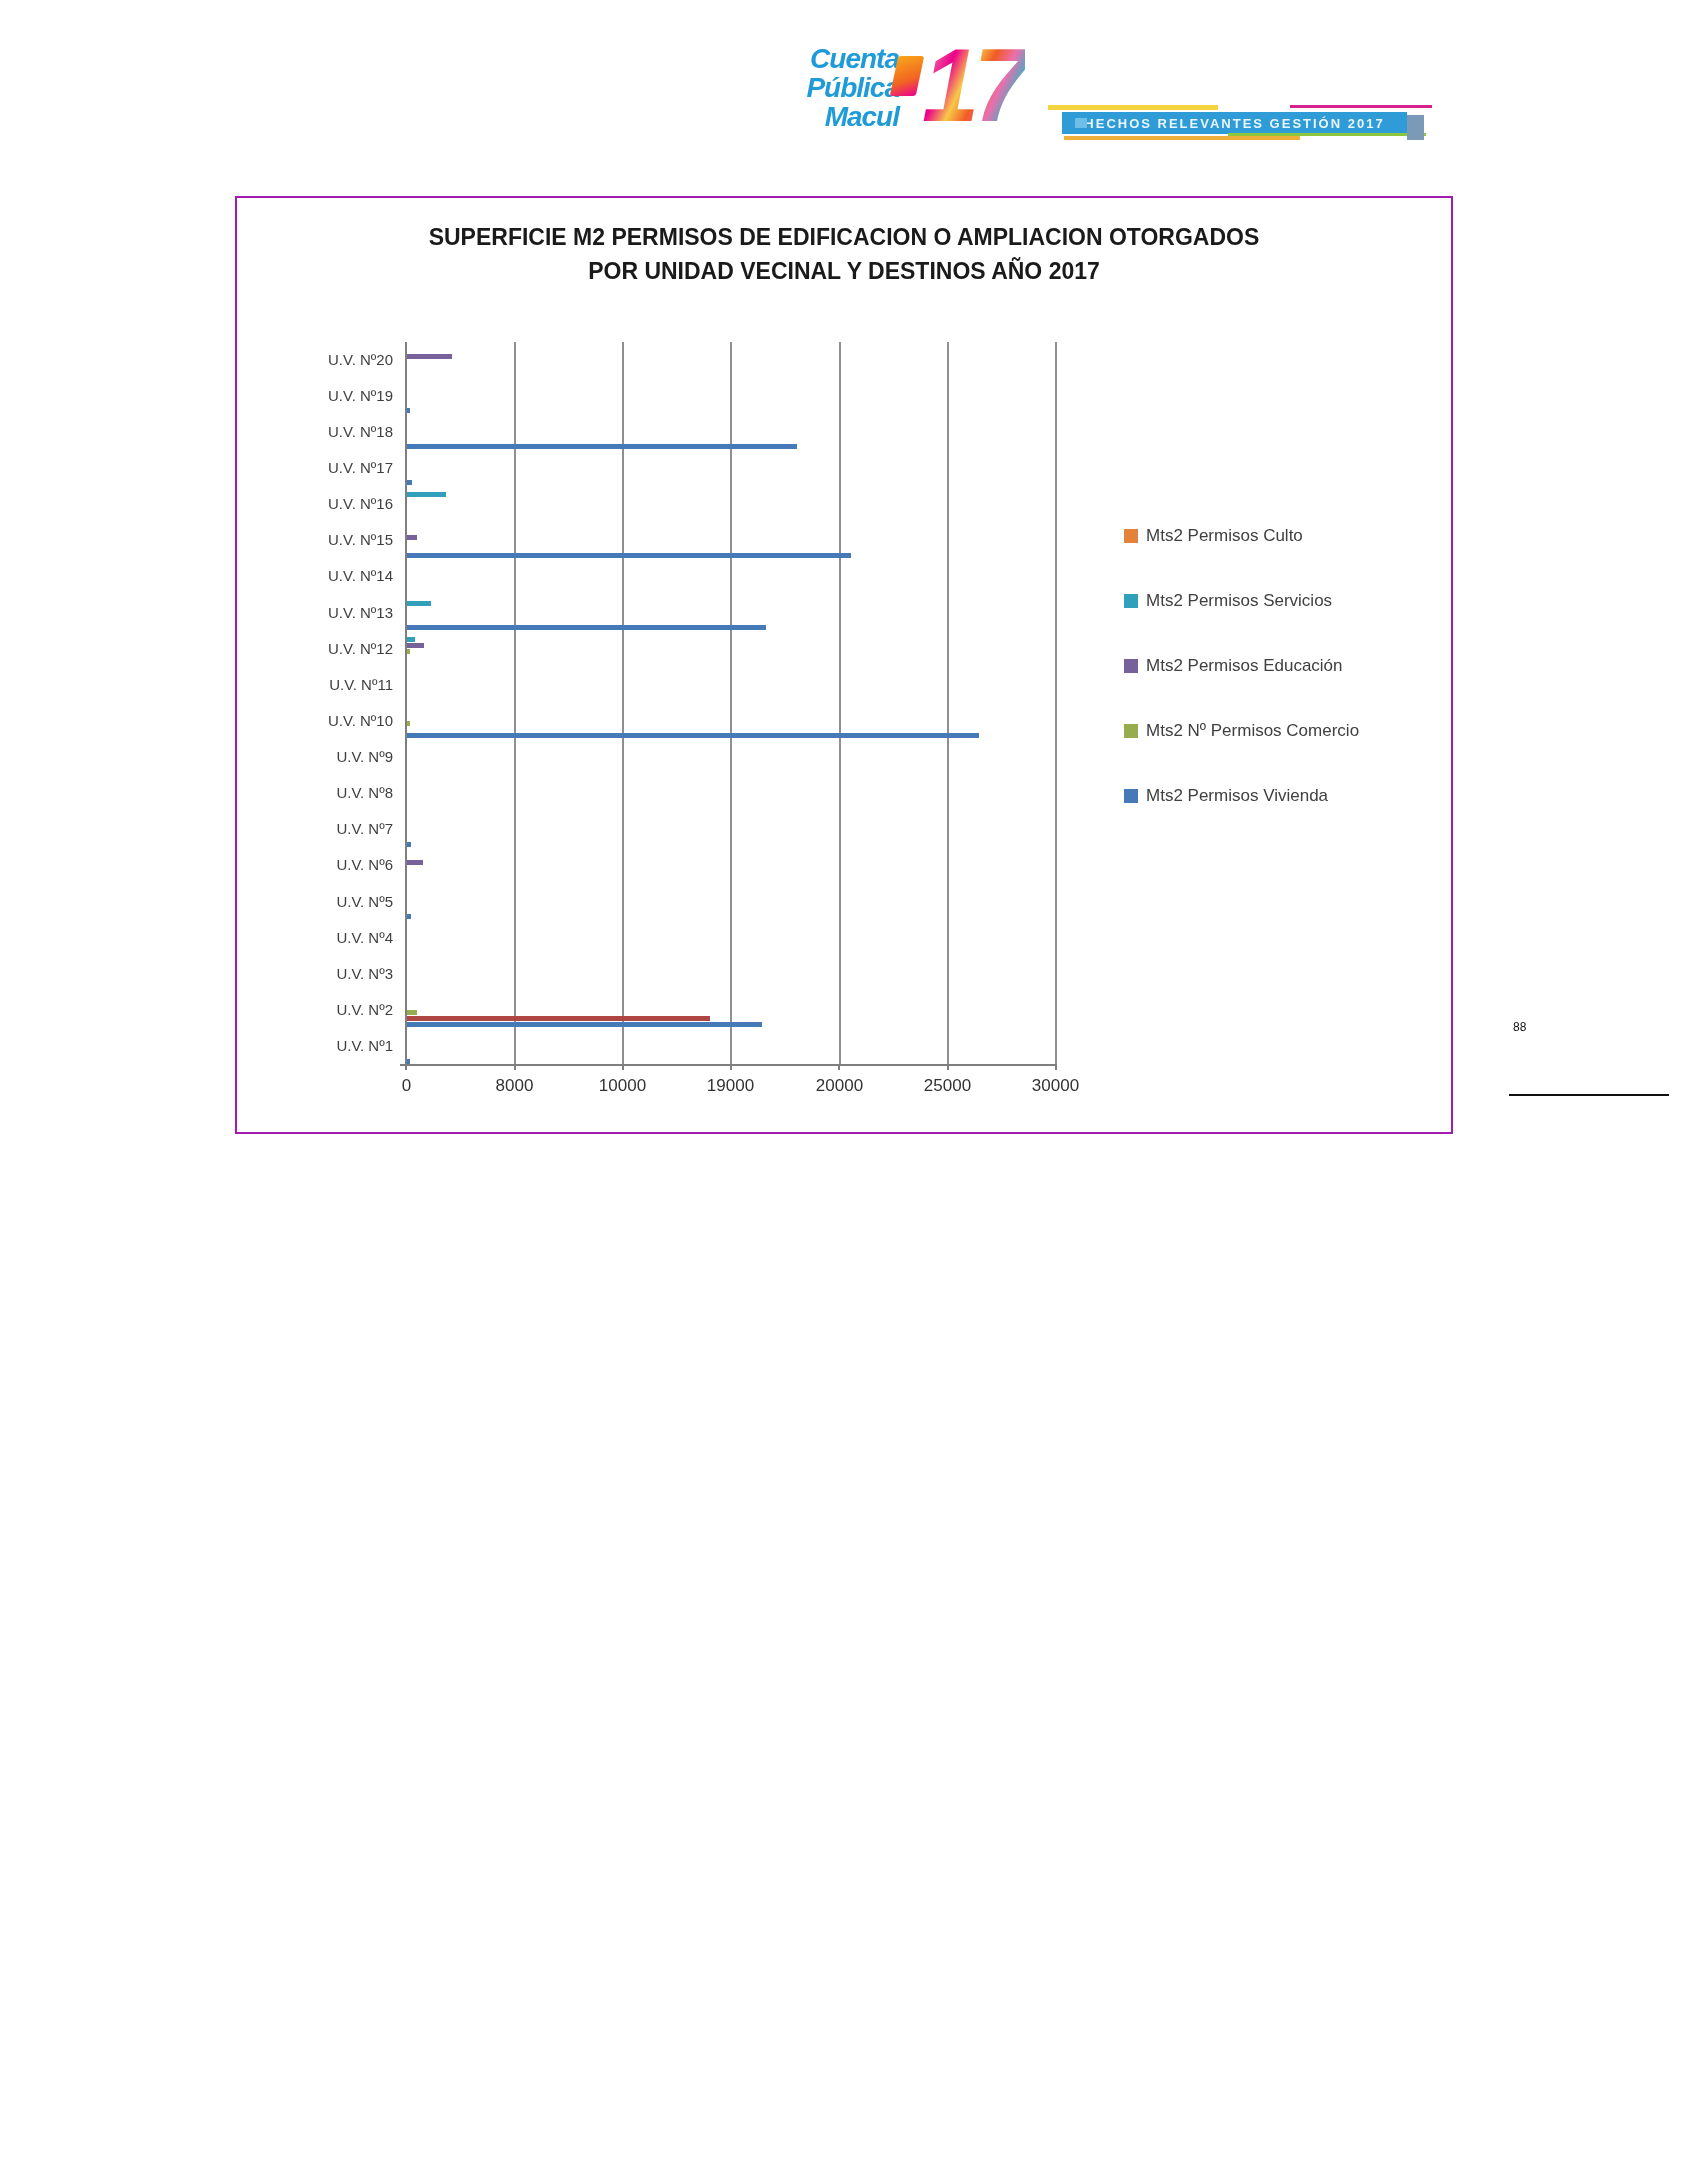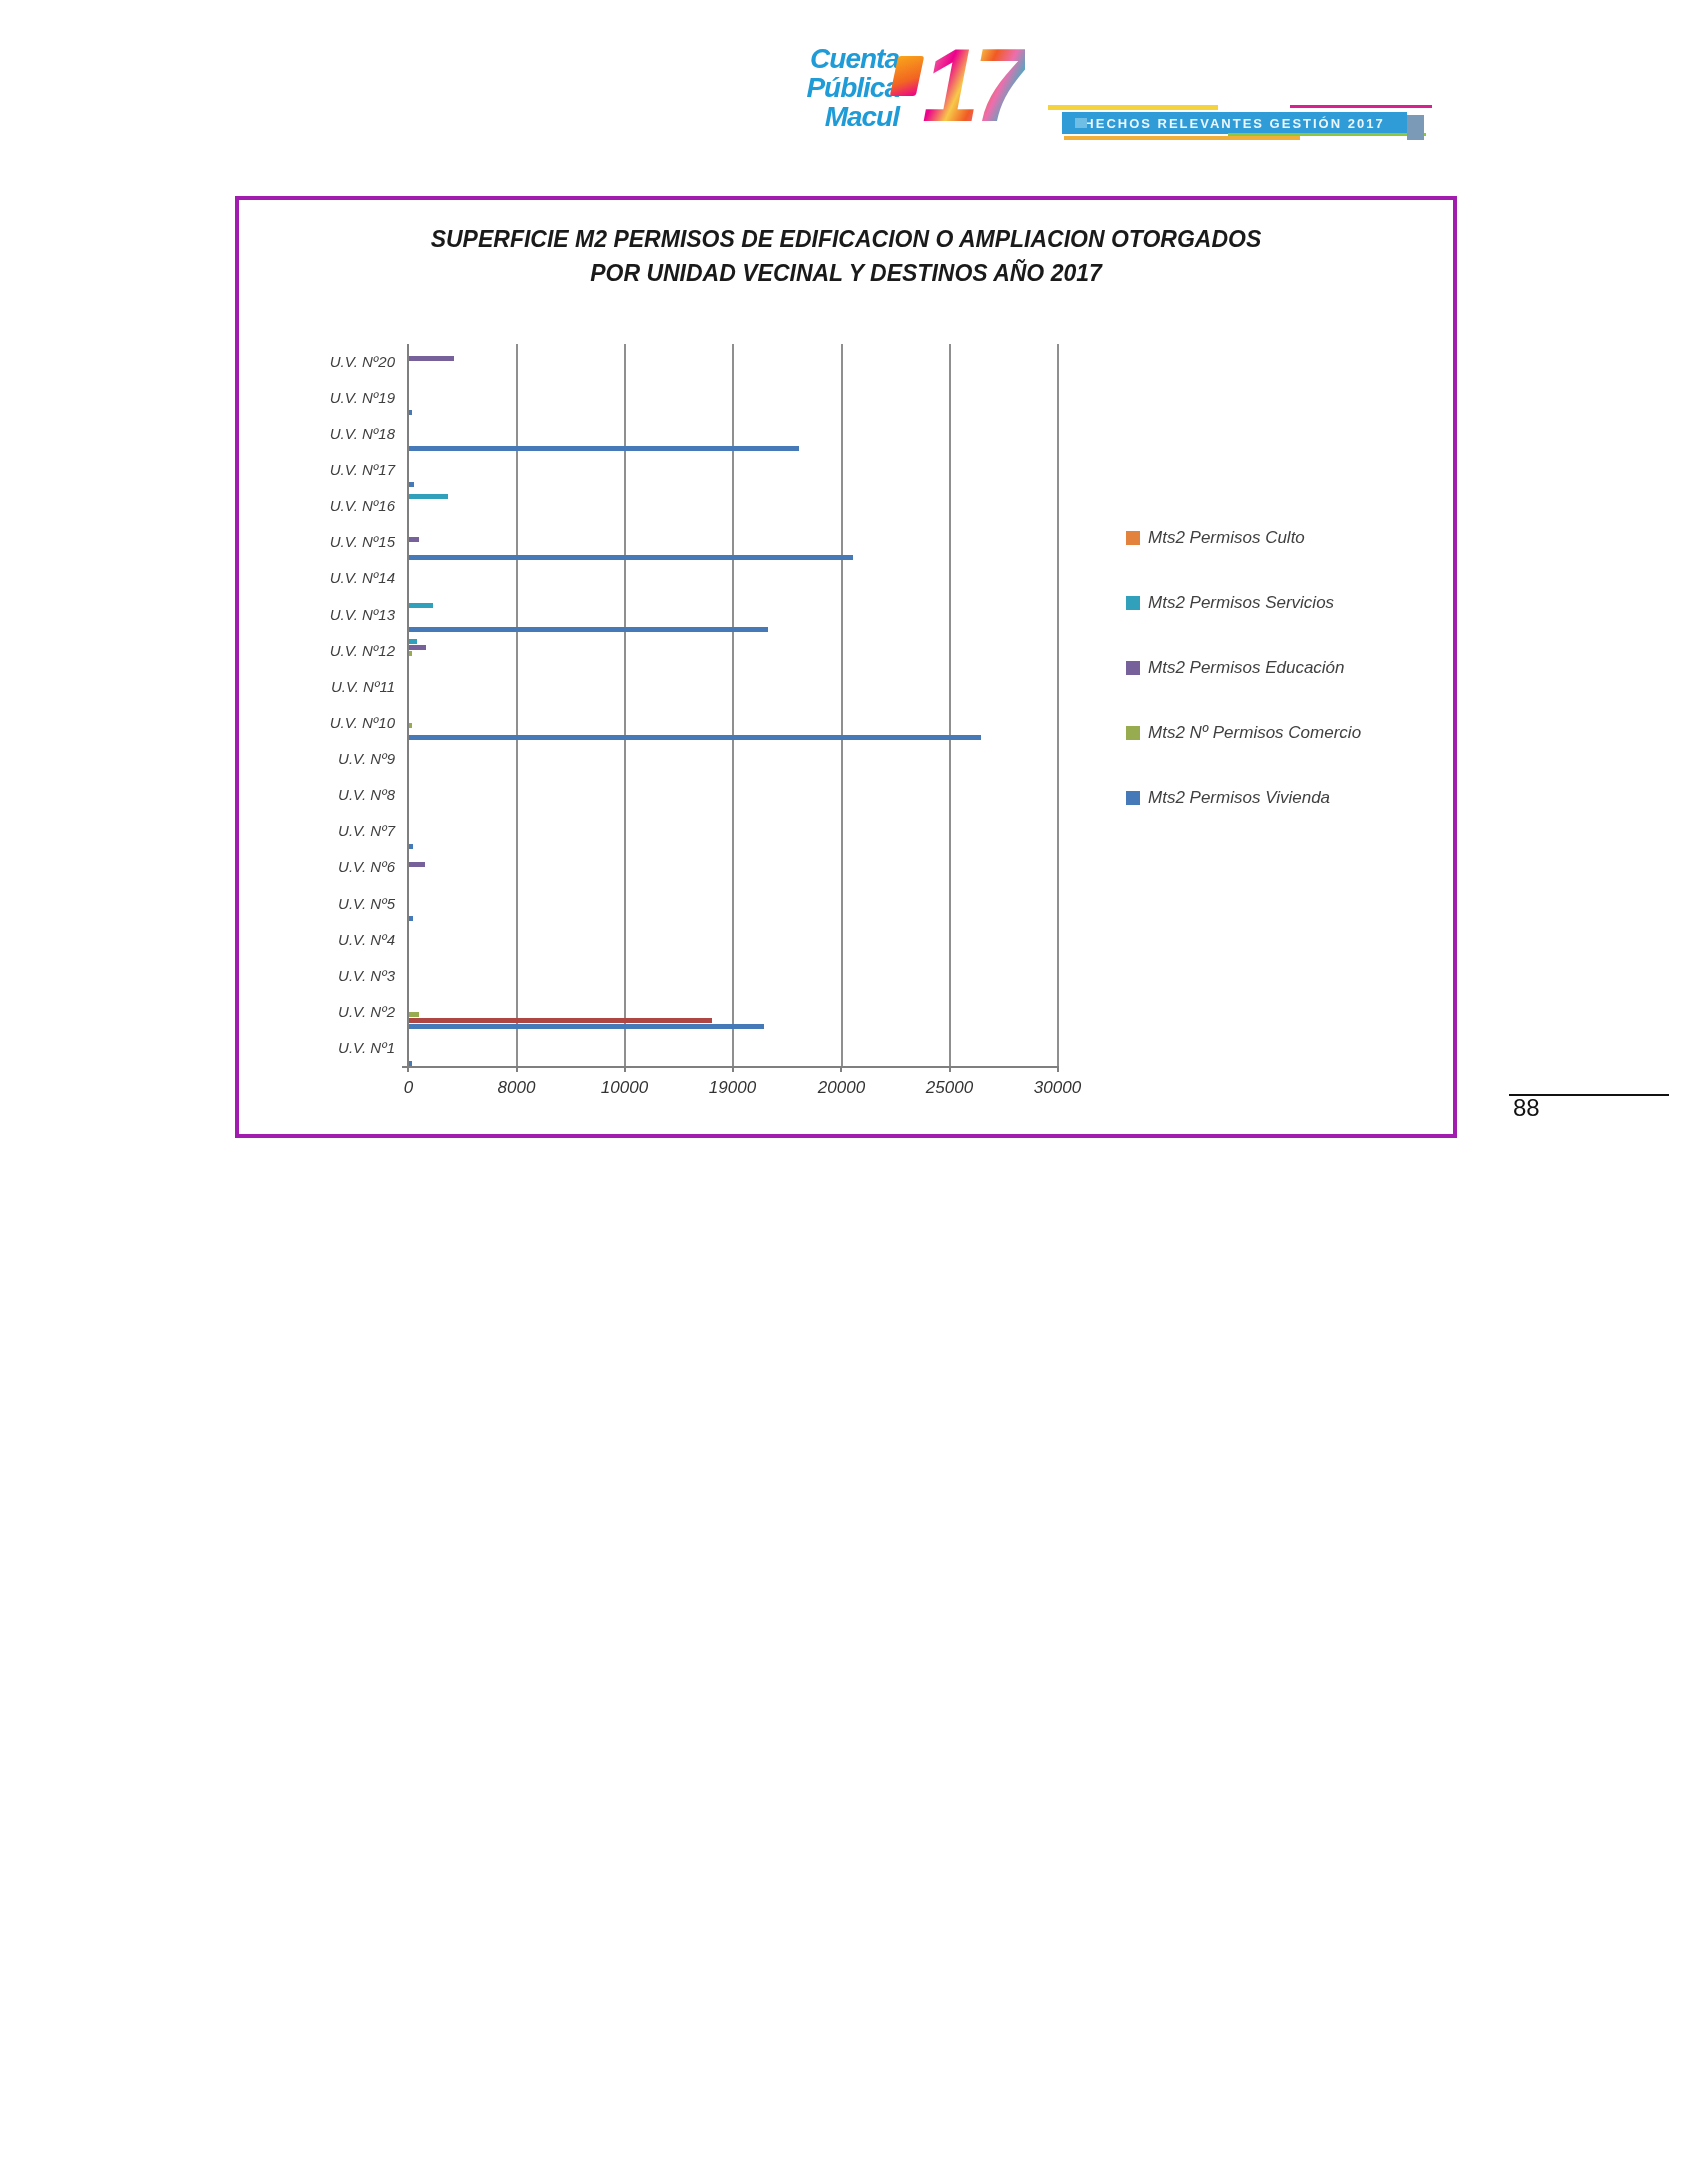--- a/index.html
+++ b/index.html
@@ -38,21 +38,21 @@
   }
   .banner-inner-square{position:absolute;left:1075px;top:118px;width:12px;height:10px;background:#6FBEE6;}
   .banner-line-yellow{position:absolute;left:1048px;top:105px;width:170px;height:5px;background:#F5D33F;}
   .banner-line-magenta{position:absolute;left:1290px;top:105px;width:142px;height:3px;background:#D6218F;}
   .banner-line-orange{position:absolute;left:1064px;top:136px;width:236px;height:4px;background:#EFAF3A;}
   .banner-line-green{position:absolute;left:1228px;top:133px;width:198px;height:3px;background:#8DC63F;}
   .banner-end-square{position:absolute;left:1407px;top:115px;width:17px;height:25px;background:#7A9AB8;}
   
   #chart-box{
     position:absolute;left:235px;top:196px;width:1214px;height:934px;
-    border:4px solid #a21caf;background:#ffffff;font-style:italic;
+    border:2px solid #a21caf;background:#ffffff;
   }
   .chart-title{
     position:absolute;left:0;top:22px;width:100%;text-align:center;
     color:#1A1A1A;font-weight:bold;font-size:23px;line-height:34px;
   }
   .ylabel{
     position:absolute;left:0;width:156px;text-align:right;
     color:#3F3F3F;font-size:15px;
   }
   .gridline{position:absolute;background:#8F8F8F;}
@@ -61,21 +61,21 @@
   .xlabel{
     position:absolute;width:89px;text-align:center;
     color:#333333;font-size:17px;
   }
   .bar{position:absolute;}
   .legend{position:absolute;left:887px;top:305px;}
   .legend-item{display:flex;align-items:center;height:65px;}
   .legend-swatch{width:14px;height:14px;margin-right:8px;flex:0 0 auto;}
   .legend-label{font-size:17px;color:#404040;white-space:nowrap;}
   
-  .page-number{position:absolute;left:1513px;top:1094px;font-size:24px;color:#111111;}
+  .page-number{position:absolute;left:1513px;top:1020px;font-size:12px;color:#111111;}
   .page-number-rule{position:absolute;left:1509px;top:1094px;width:160px;height:2px;background:#111111;}
 </style>
 </head>
 <body>
 
 <div>
   <div class="logo-text">
     <div>Cuenta</div>
     <div>Pública</div>
     <div>Macul</div>

